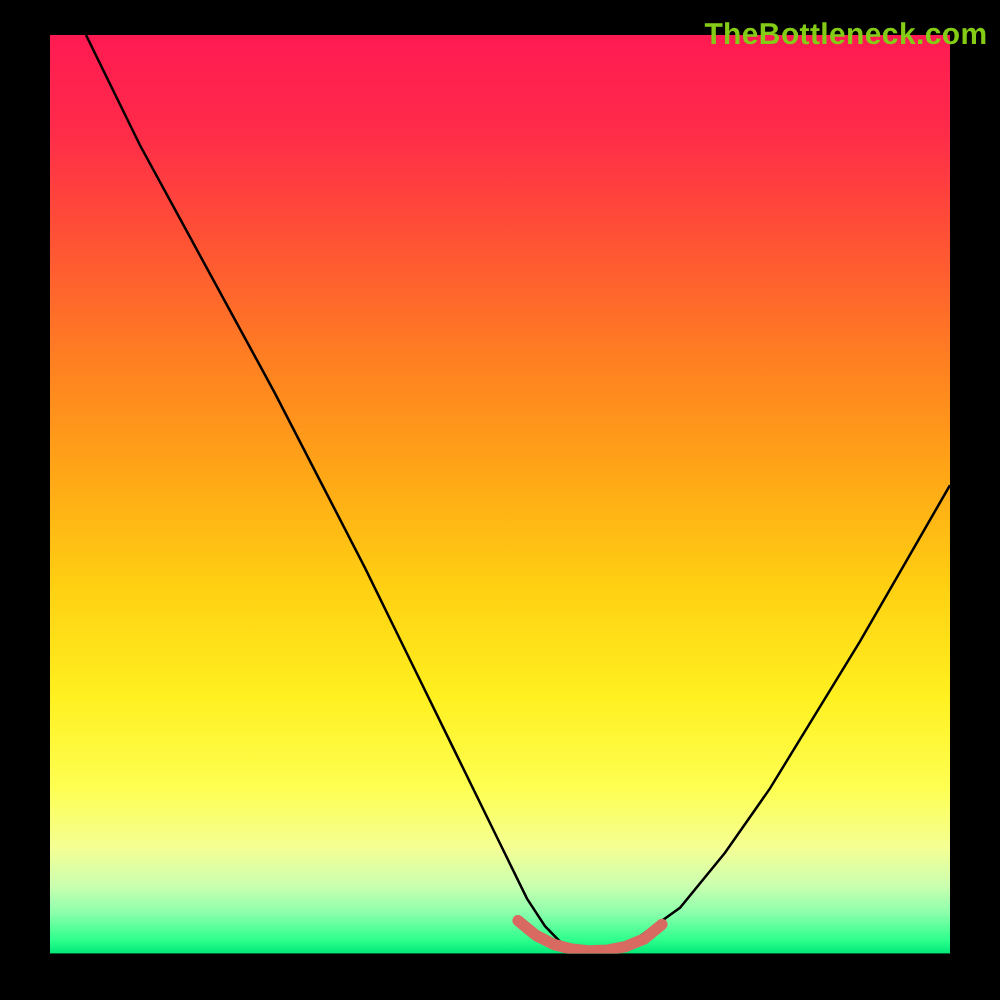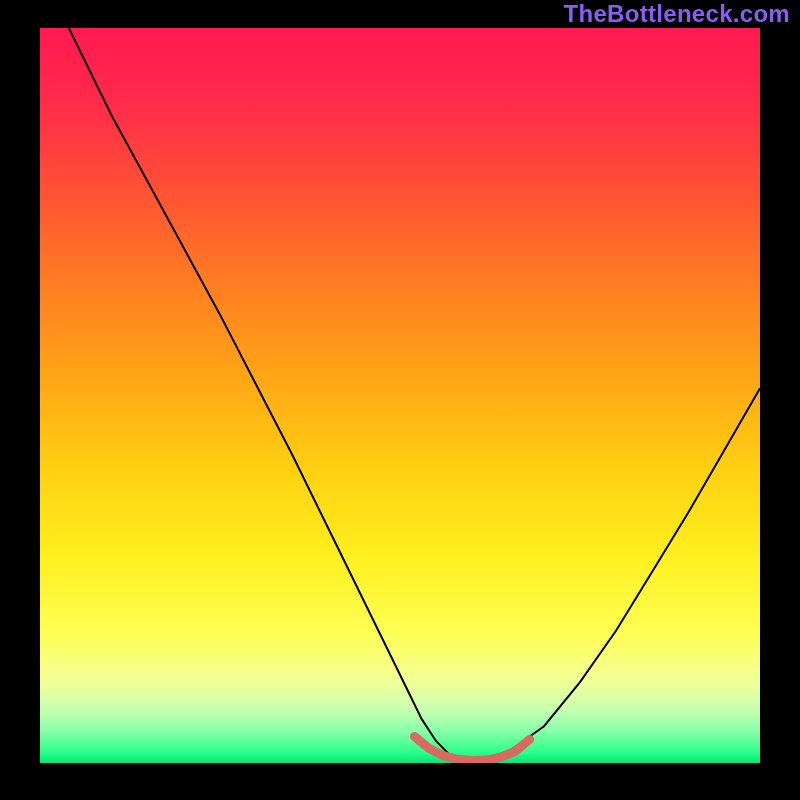--- a/index.html
+++ b/index.html
@@ -12,23 +12,23 @@
     font-family: Arial, Helvetica, sans-serif;
   }
   .frame {
     position: relative;
     width: 800px;
     height: 800px;
     background: #000;
   }
   .watermark {
     position: absolute;
-    top: 0;
+    top: 14px;
     right: 10px;
-    color: #8b5cf6;
+    color: #84cc16;
     font-size: 24px;
     font-weight: 600;
     letter-spacing: 0.3px;
     z-index: 10;
     user-select: none;
   }
   .plot-area {
     position: absolute;
     left: 40px;
     top: 28px;

